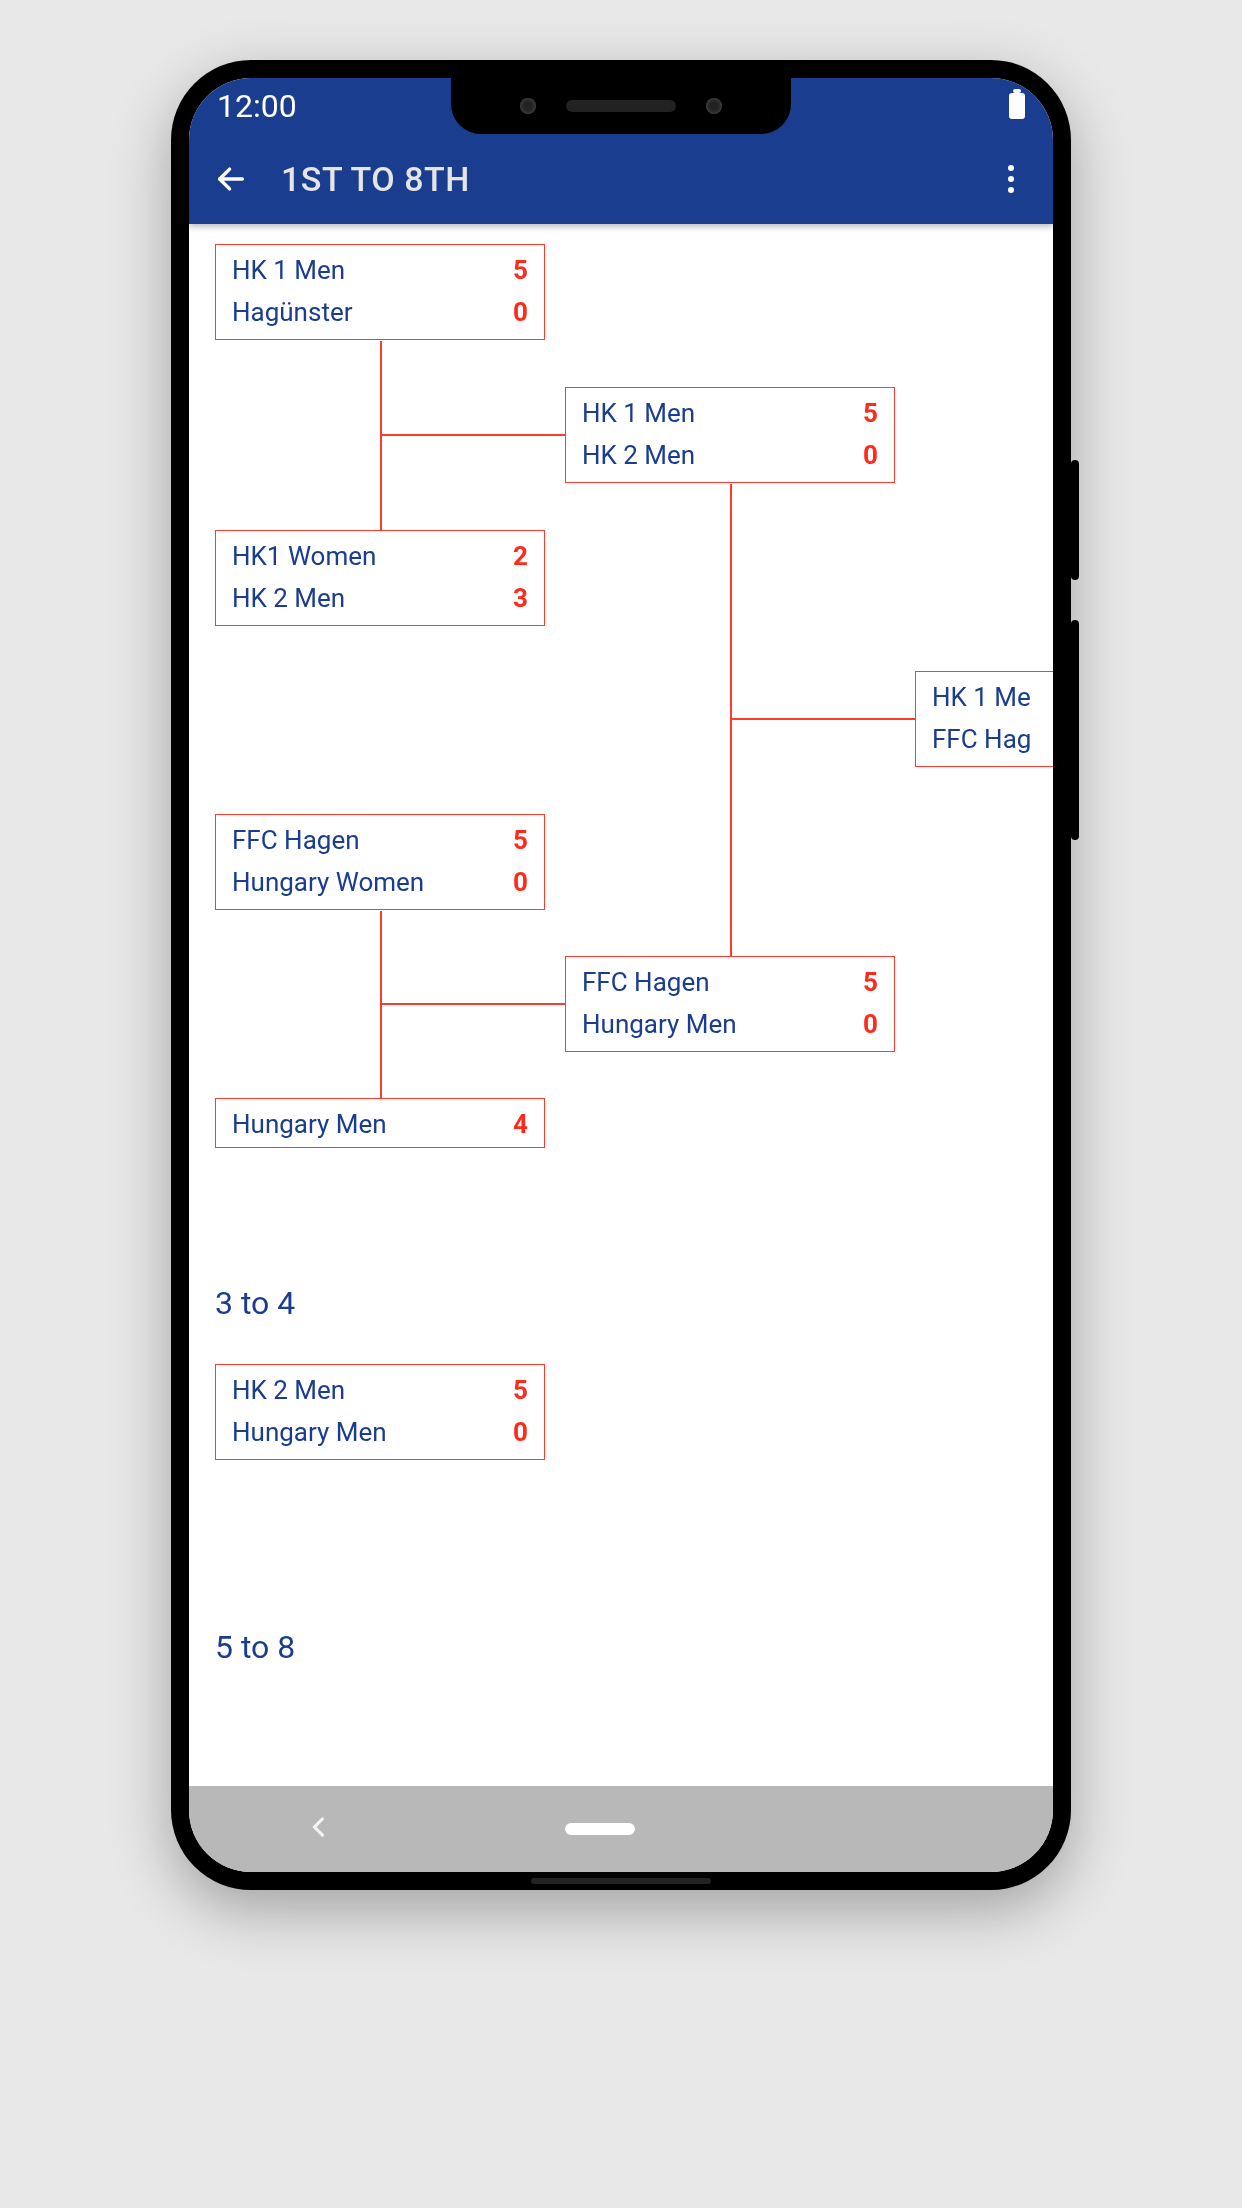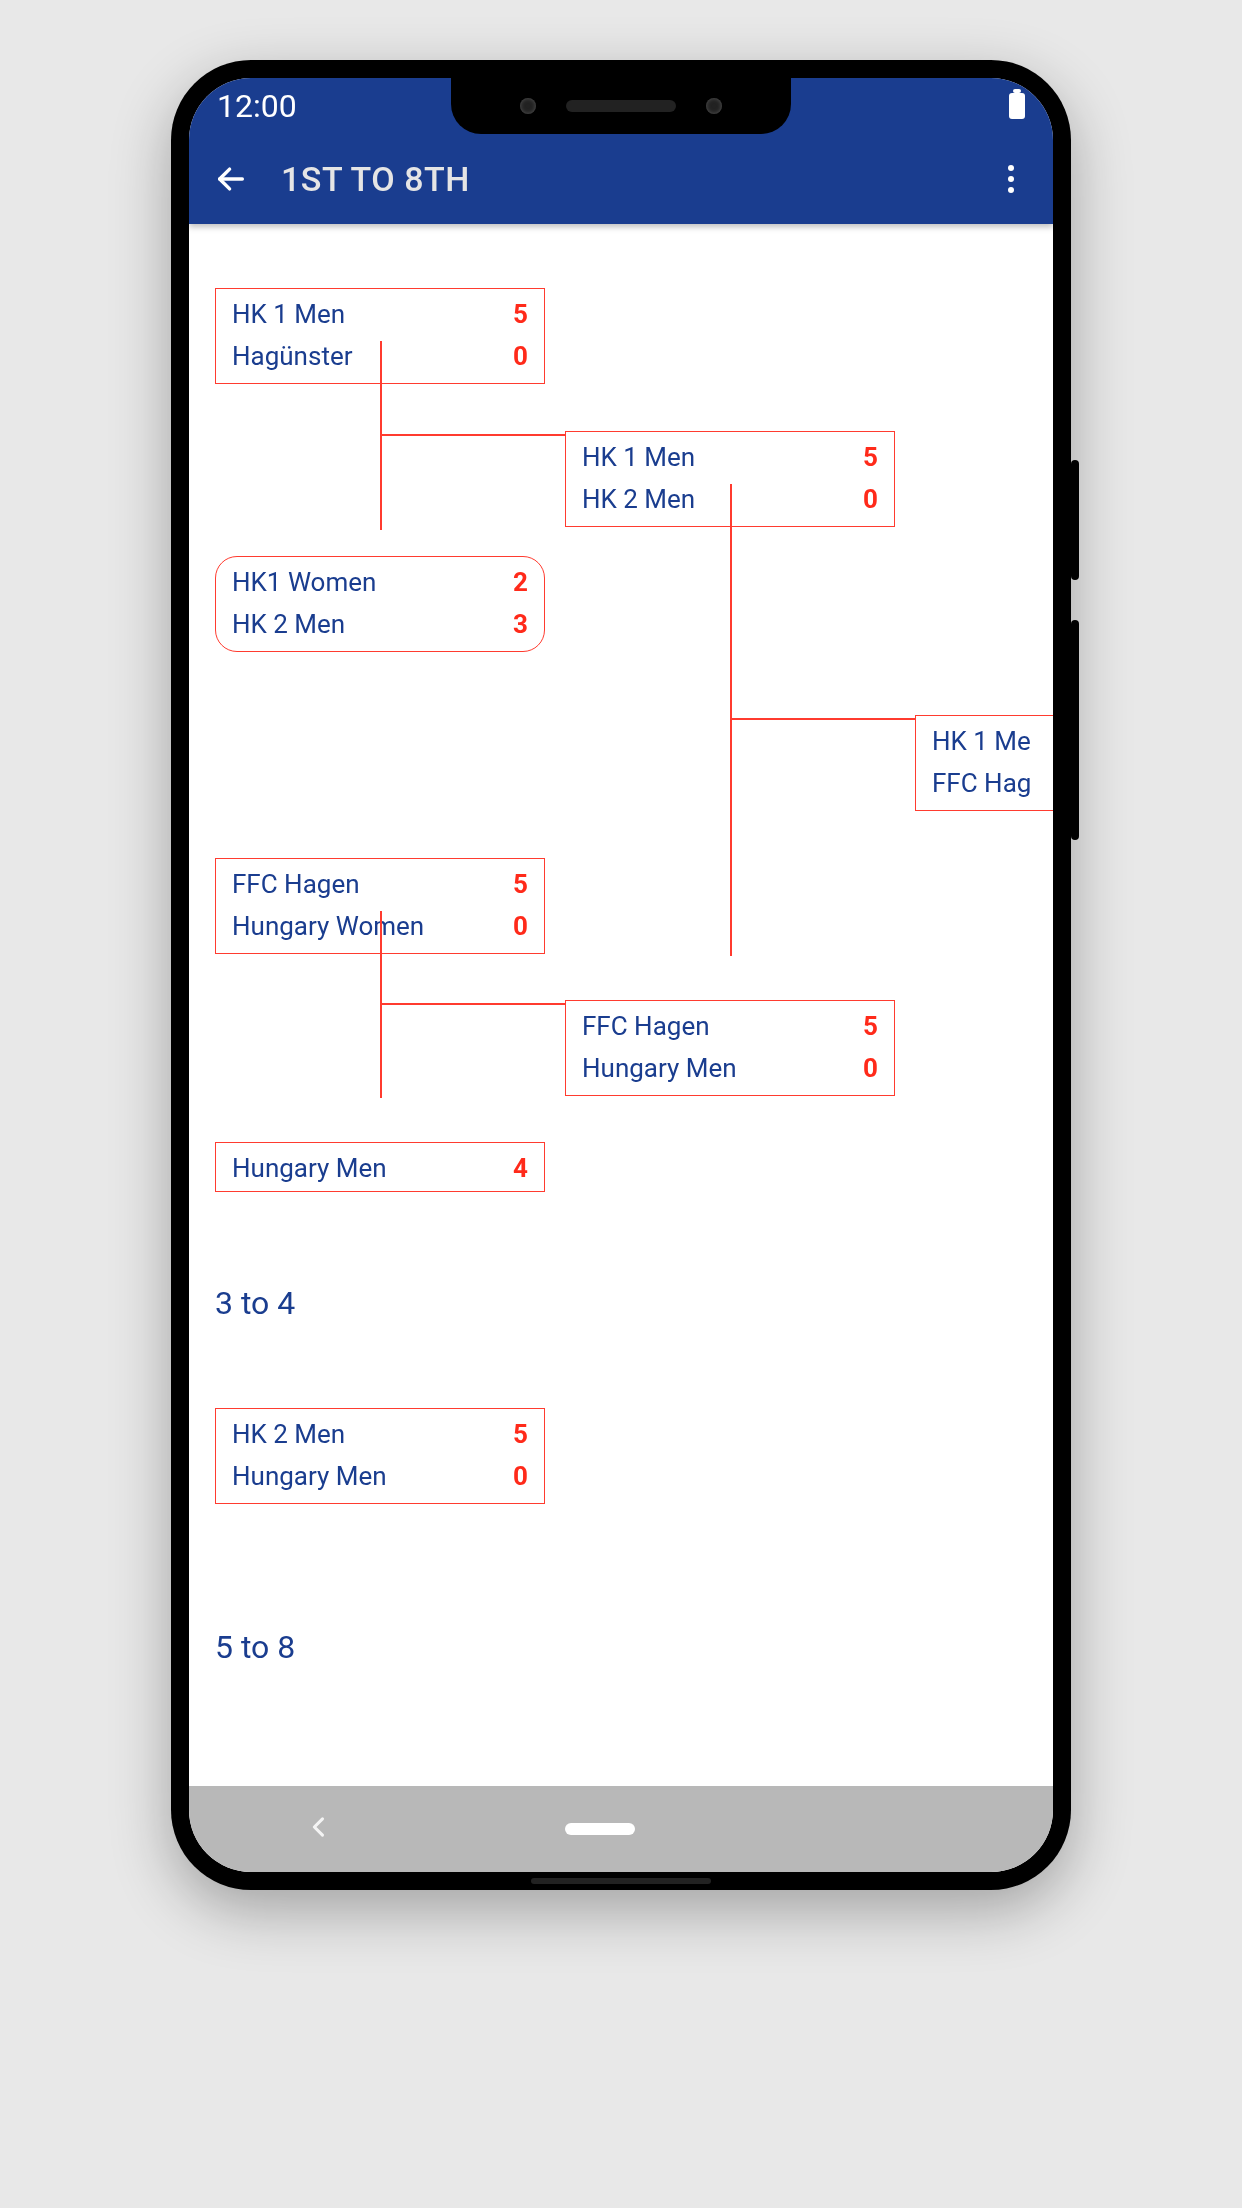--- a/index.html
+++ b/index.html
@@ -72,21 +72,20 @@
     .dots span{width:6px;height:6px;background:#fff;border-radius:50%;}
     
     .content {
       position:absolute; top:146px; bottom:86px; left:0; right:0;
       overflow:hidden; background:#fff;
     }
     .bracket-area { position:relative; width:100%; height:100%; }
     .match {
       position:absolute; background:#fff; border:1.5px solid #ff3b2f;
       width:330px;
-      margin-top:44px;
     }
     .row { display:flex; justify-content:space-between; align-items:center; padding:10px 16px 8px; }
     .row + .row { padding-top:4px; padding-bottom:12px;align-items:flex-end; }
     .team { color:#1a3d8f; font-size:26px; font-weight:400; white-space:nowrap; overflow:hidden; text-overflow:clip;}
     .score { color:#ff2a1a; font-size:26px; font-weight:700; margin-left:10px;}
     .connector { position:absolute; background:#ff3b2f; }
     .section-label { position:absolute; color:#1a3d8f; font-size:32px; left:26px;}
     
     .navbar {
       position:absolute; bottom:0; left:0; right:0; height:86px;
@@ -141,21 +140,21 @@
           <div class="row">
               <span class="team">HK 1 Men</span>
               <span class="score">5</span>
             </div>
           <div class="row">
               <span class="team">Hagünster</span>
               <span class="score">0</span>
             </div>
         </div>
 
-        <div class="match" style="left:26px; top:288px;border-radius:22px;">
+        <div class="match" style="left:26px; top:306px;">
           <div class="row">
               <span class="team">HK1 Women</span>
               <span class="score">2</span>
             </div>
           <div class="row">
               <span class="team">HK 2 Men</span>
               <span class="score">3</span>
             </div>
         </div>
 

